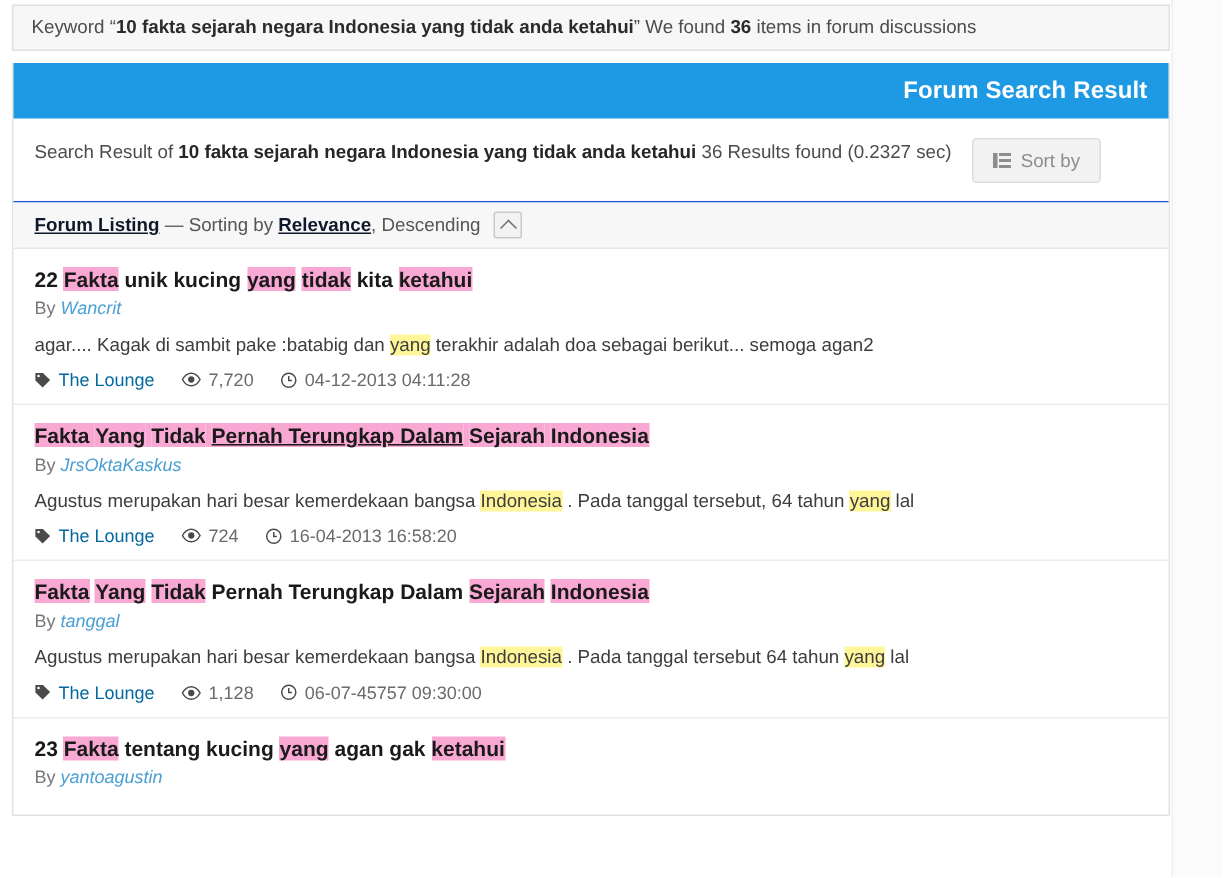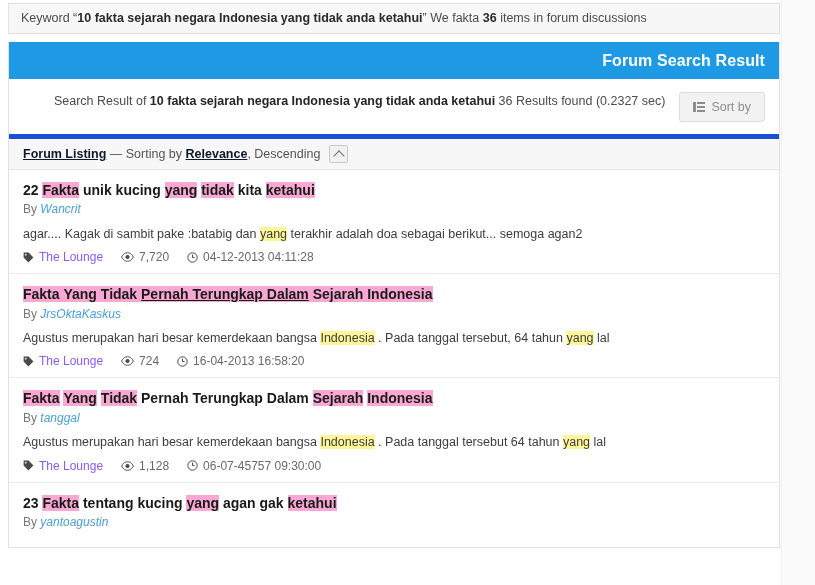--- a/index.html
+++ b/index.html
@@ -66,22 +66,22 @@
     color: #ffffff;
     font-size: 16px;
     font-weight: bold;
     letter-spacing: .1px;
   }
 
   .panel-sub {
     padding: 12px 14px 12px 14px;
     display: flex;
     align-items: flex-start;
-    justify-content: flex-end;
-    border-bottom: 5px solid #1d4ed8;
+    justify-content: flex-start;
+    border-bottom: 1px solid #1d4ed8;
     min-height: 48px;
     box-sizing: border-box;
   }
   .panel-sub-text {
     font-size: 12.5px;
     color: #4c4c4c;
     line-height: 1.65;
     max-width: 630px;
   }
   .panel-sub-text b { color: #262626; font-weight: bold; }
@@ -213,21 +213,21 @@
     font-size: 12px;
     color: #6a6a6a;
   }
   .meta-item {
     display: flex;
     align-items: center;
     gap: 5px;
     white-space: nowrap;
   }
   .meta-item.forum a {
-    color: #8b5cf6;
+    color: #0369a1;
     text-decoration: none;
     cursor: pointer;
   }
 
   
   .ic { flex: none; display: inline-block; }
   .ic svg { display: block; }
 
   
   .gutter {
@@ -253,21 +253,21 @@
 </style>
 </head>
 <body>
 
 <div id="page">
 
   <div class="left-edge"></div>
 
   <div class="keyword-bar">
     <div class="keyword-text">
-      <span>Keyword “</span><b>10 fakta sejarah negara Indonesia yang tidak anda ketahui</b><span>” We fakta </span><b>36</b><span> items in forum discussions</span>
+      <span>Keyword “</span><b>10 fakta sejarah negara Indonesia yang tidak anda ketahui</b><span>” We found </span><b>36</b><span> items in forum discussions</span>
     </div>
   </div>
 
   <div class="panel">
 
     <div class="panel-head">
       <span class="panel-head-title">Forum Search Result</span>
     </div>
 
     <div class="panel-sub">

